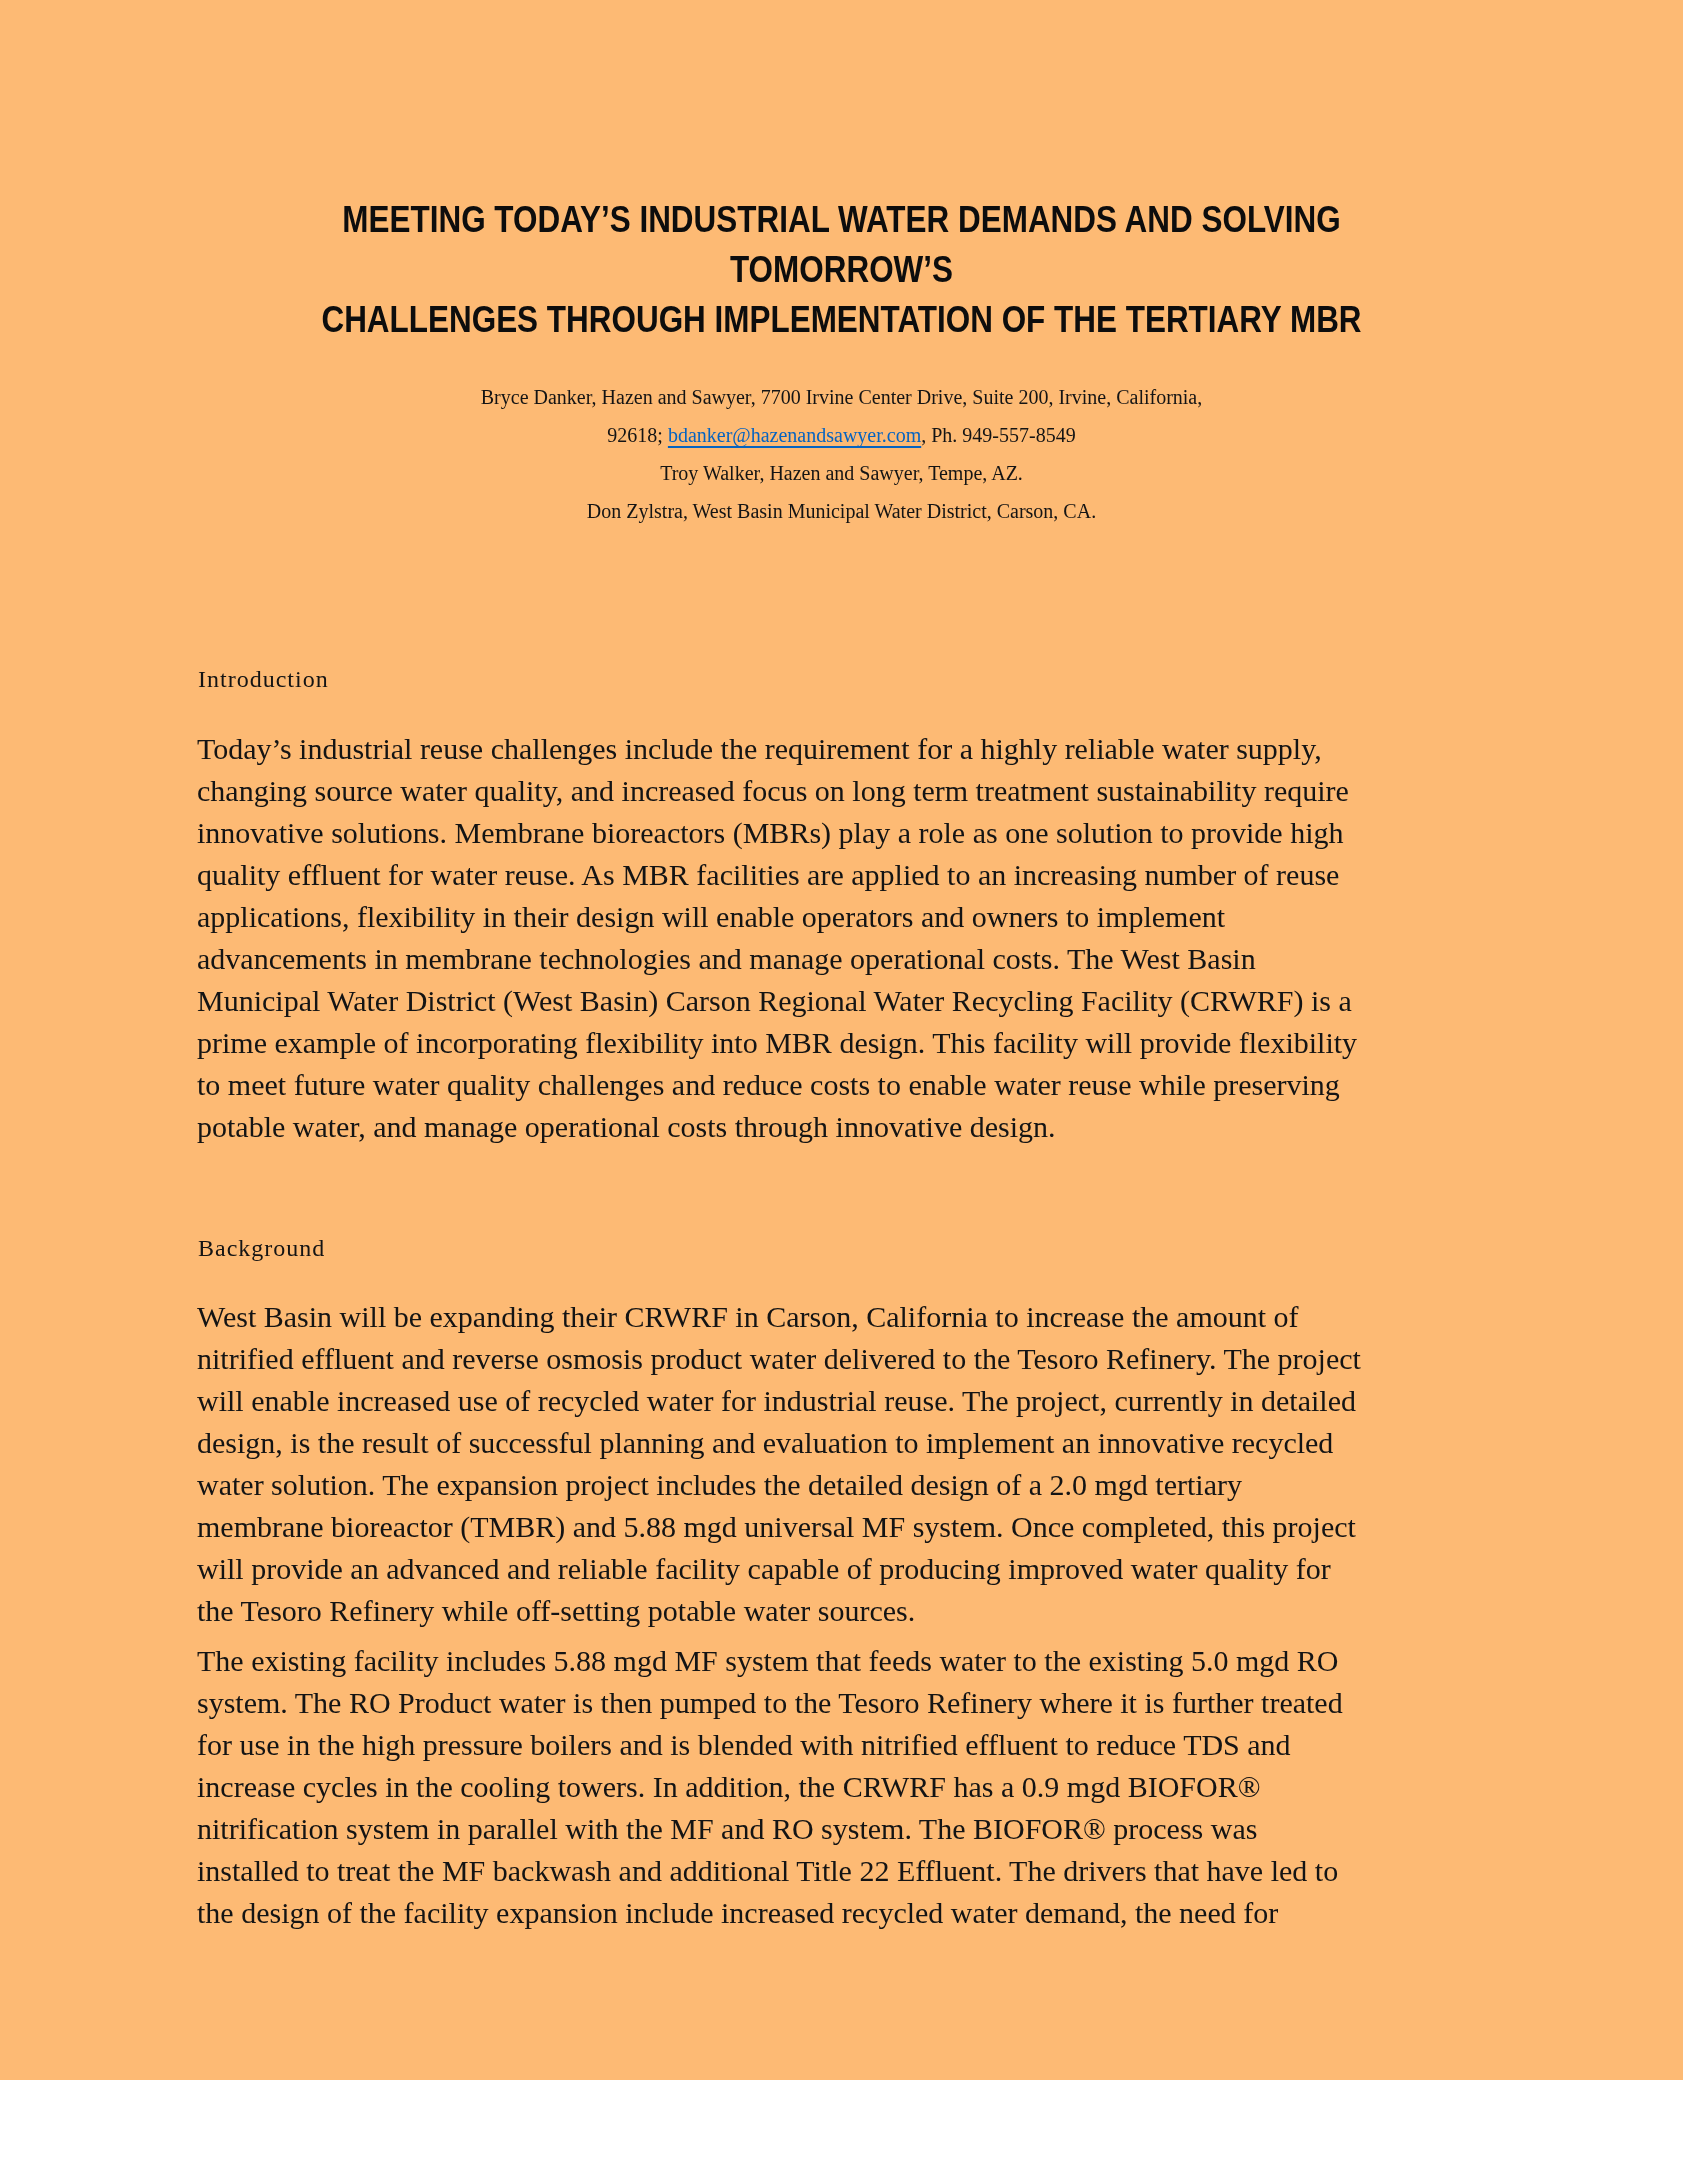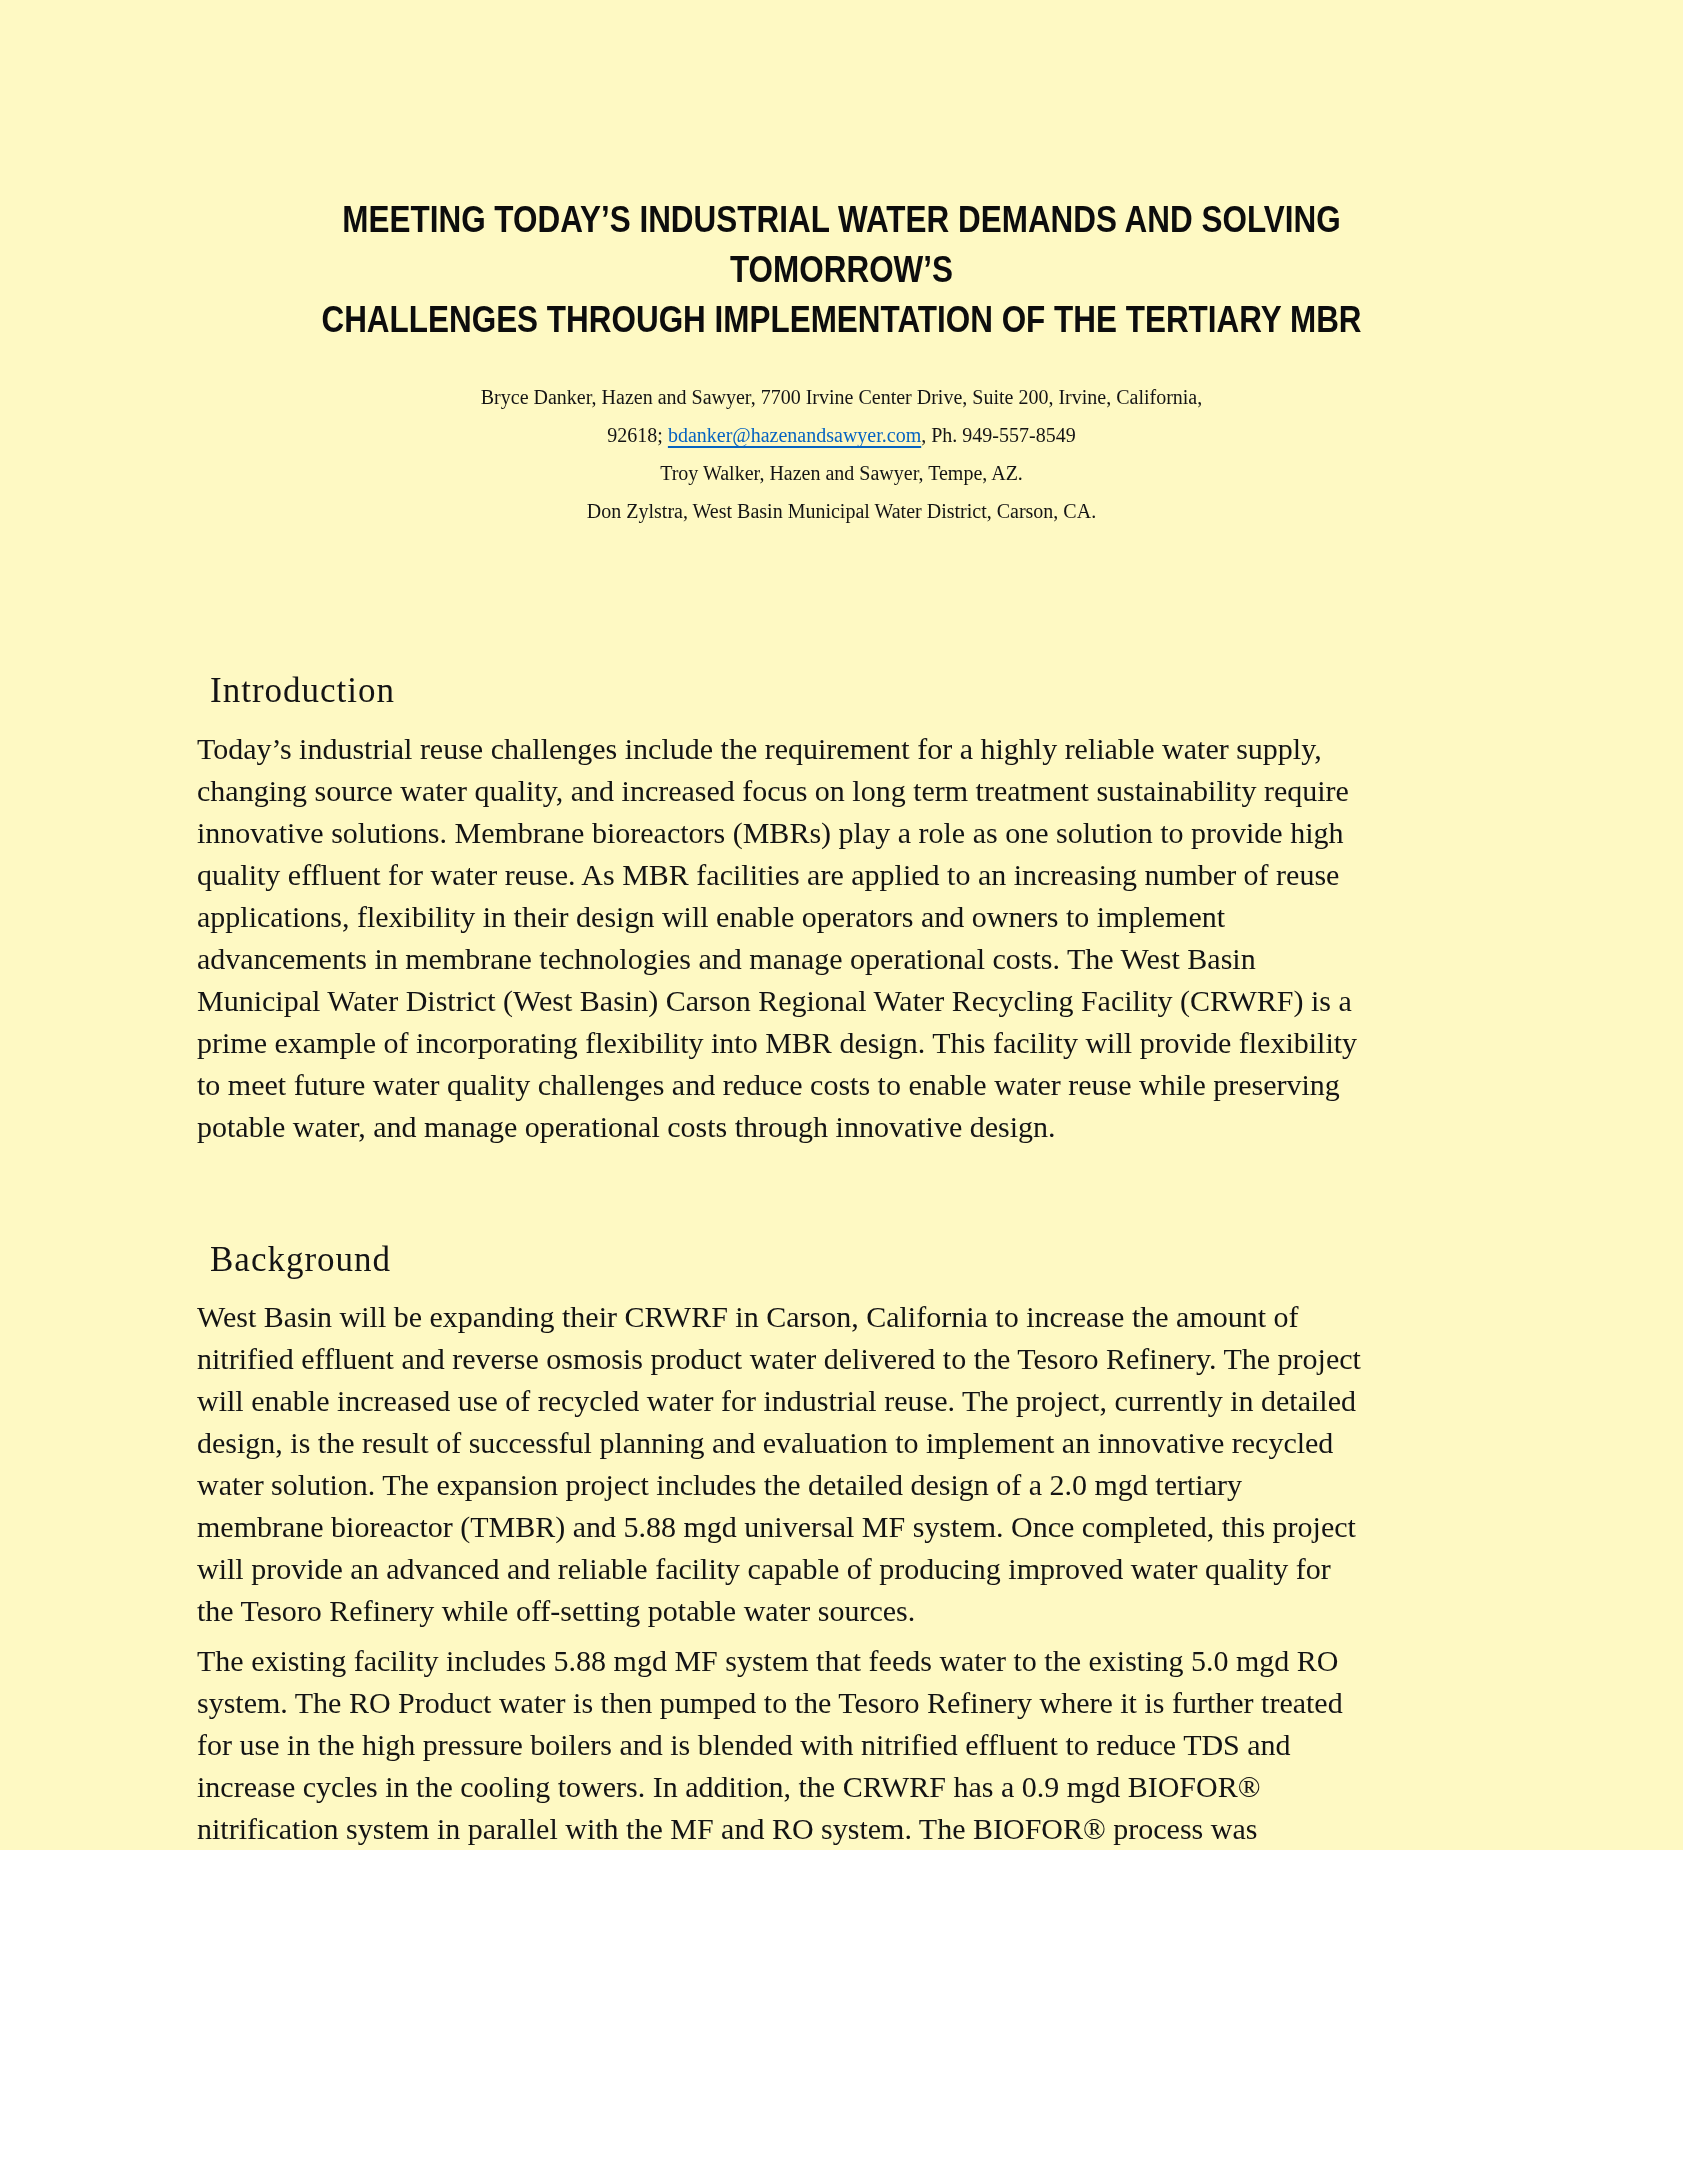--- a/index.html
+++ b/index.html
@@ -3,22 +3,22 @@
 <meta charset="utf-8">
 <style>
   html, body {
     margin: 0;
     padding: 0;
     background: #ffffff;
   }
   .page {
     position: relative;
     width: 1683px;
-    height: 1850px;
-    background: #fef9c3;
+    height: 2080px;
+    background: #fdba74;
     overflow: hidden;
     color: #141414;
   }
   .title {
     position: absolute;
     left: 198px;
     top: 195px;
     width: 1287px;
     text-align: center;
     font-family: "Liberation Sans", sans-serif;
@@ -43,24 +43,24 @@
   }
   .email-link {
     color: #0563C1;
     text-decoration: underline;
     text-underline-offset: 4px;
     cursor: pointer;
   }
   .heading {
     position: absolute;
     left: 198px;
-    margin: 12px;
+    margin: 0;
     font-family: "Liberation Serif", serif;
     font-weight: normal;
-    font-size: 35px;
+    font-size: 24px;
     line-height: 48px;
     letter-spacing: 1px;
     color: #141414;
   }
   .h-intro { top: 655px; }
   .h-bg    { top: 1224px; }
   .para {
     position: absolute;
     left: 197px;
     width: 1307px;

